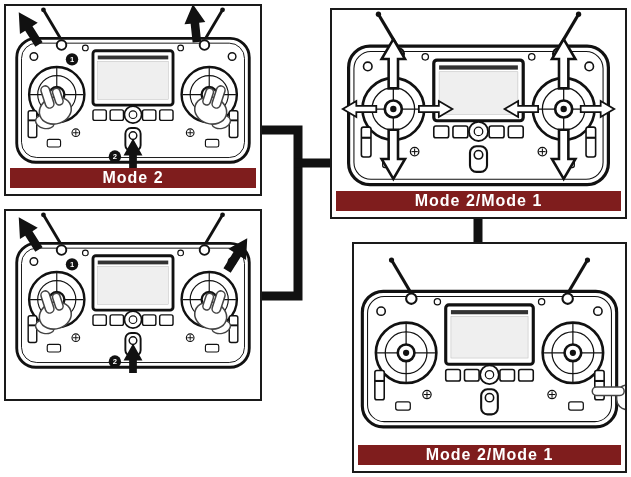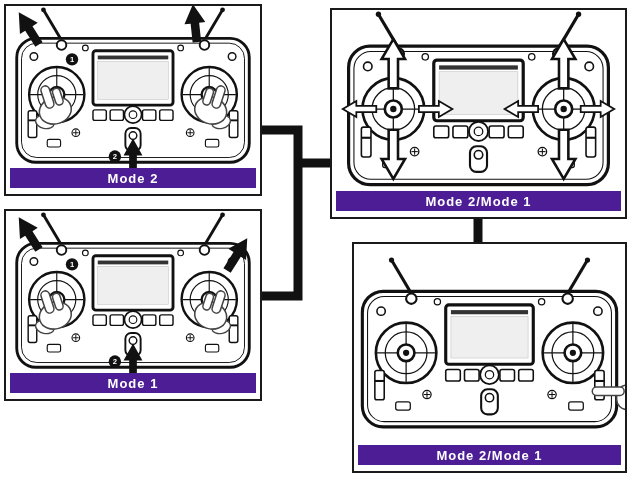--- a/index.html
+++ b/index.html
@@ -10,22 +10,22 @@
   .panel { position: absolute; background: #ffffff; border: 2px solid #1a1a1a; display: flex; flex-direction: column; }
   .illus { display: block; width: 100%; }
   .p1 { left: 4px;   top: 4px;   width: 258px; height: 192px; }
   .p2 { left: 4px;   top: 209px; width: 258px; height: 192px; }
   .p3 { left: 330px; top: 8px;   width: 297px; height: 211px; }
   .p4 { left: 352px; top: 242px; width: 275px; height: 231px; }
   .p1 .illus, .p2 .illus { height: 162px; }
   .p3 .illus { height: 181px; }
   .p4 .illus { height: 201px; }
   .label-bar {
-    height: 20px; margin: 0 4px 4px 4px; background: #4c1d95; color: #ffffff;
-    font-weight: bold; font-size: 13px; letter-spacing: 1px;
+    height: 20px; margin: 0 4px 4px 4px; background: #7f1d1d; color: #ffffff;
+    font-weight: bold; font-size: 16px; letter-spacing: 1px;
     display: flex; align-items: center; justify-content: center;
   }
   .badge-t { fill: #ffffff; font-size: 8px; font-weight: bold; text-anchor: middle; font-family: "Liberation Sans", sans-serif; }
 </style>
 </head>
 <body>
 
 <svg width="0" height="0" style="position:absolute" aria-hidden="true">
   <defs>
     <g id="tx">
@@ -140,21 +140,20 @@
       <use href="#hand-grip" transform="translate(46,102) rotate(-18)"></use>
       <use href="#hand-grip" transform="translate(214,102) scale(-1,1) rotate(-18)"></use>
       <use href="#arrow-solid" transform="translate(26,32) rotate(-32)"></use>
       <use href="#arrow-solid" transform="translate(234,54) rotate(32)"></use>
       <use href="#arrow-solid" transform="translate(130,166) scale(0.9)"></use>
       <circle cx="66" cy="56" r="6.5" fill="#111"></circle>
       <text x="66" y="59" class="badge-t">1</text>
       <circle cx="111" cy="158" r="6.5" fill="#111"></circle>
       <text x="111" y="161" class="badge-t">2</text>
     </svg>
-    <div class="label-bar">Mode 1</div>
   </div>
 
   <div class="panel p3">
     <svg class="illus" viewBox="0 0 260 170">
       <use href="#tx"></use>
 
       <use href="#arrow-outline" transform="translate(50,56) scale(1.1)"></use>
       <use href="#arrow-outline" transform="translate(50,130) rotate(180) scale(1.1)"></use>
       <use href="#arrow-outline" transform="translate(22,93) rotate(-90) scale(0.75)"></use>
       <use href="#arrow-outline" transform="translate(86,93) rotate(90) scale(0.75)"></use>

